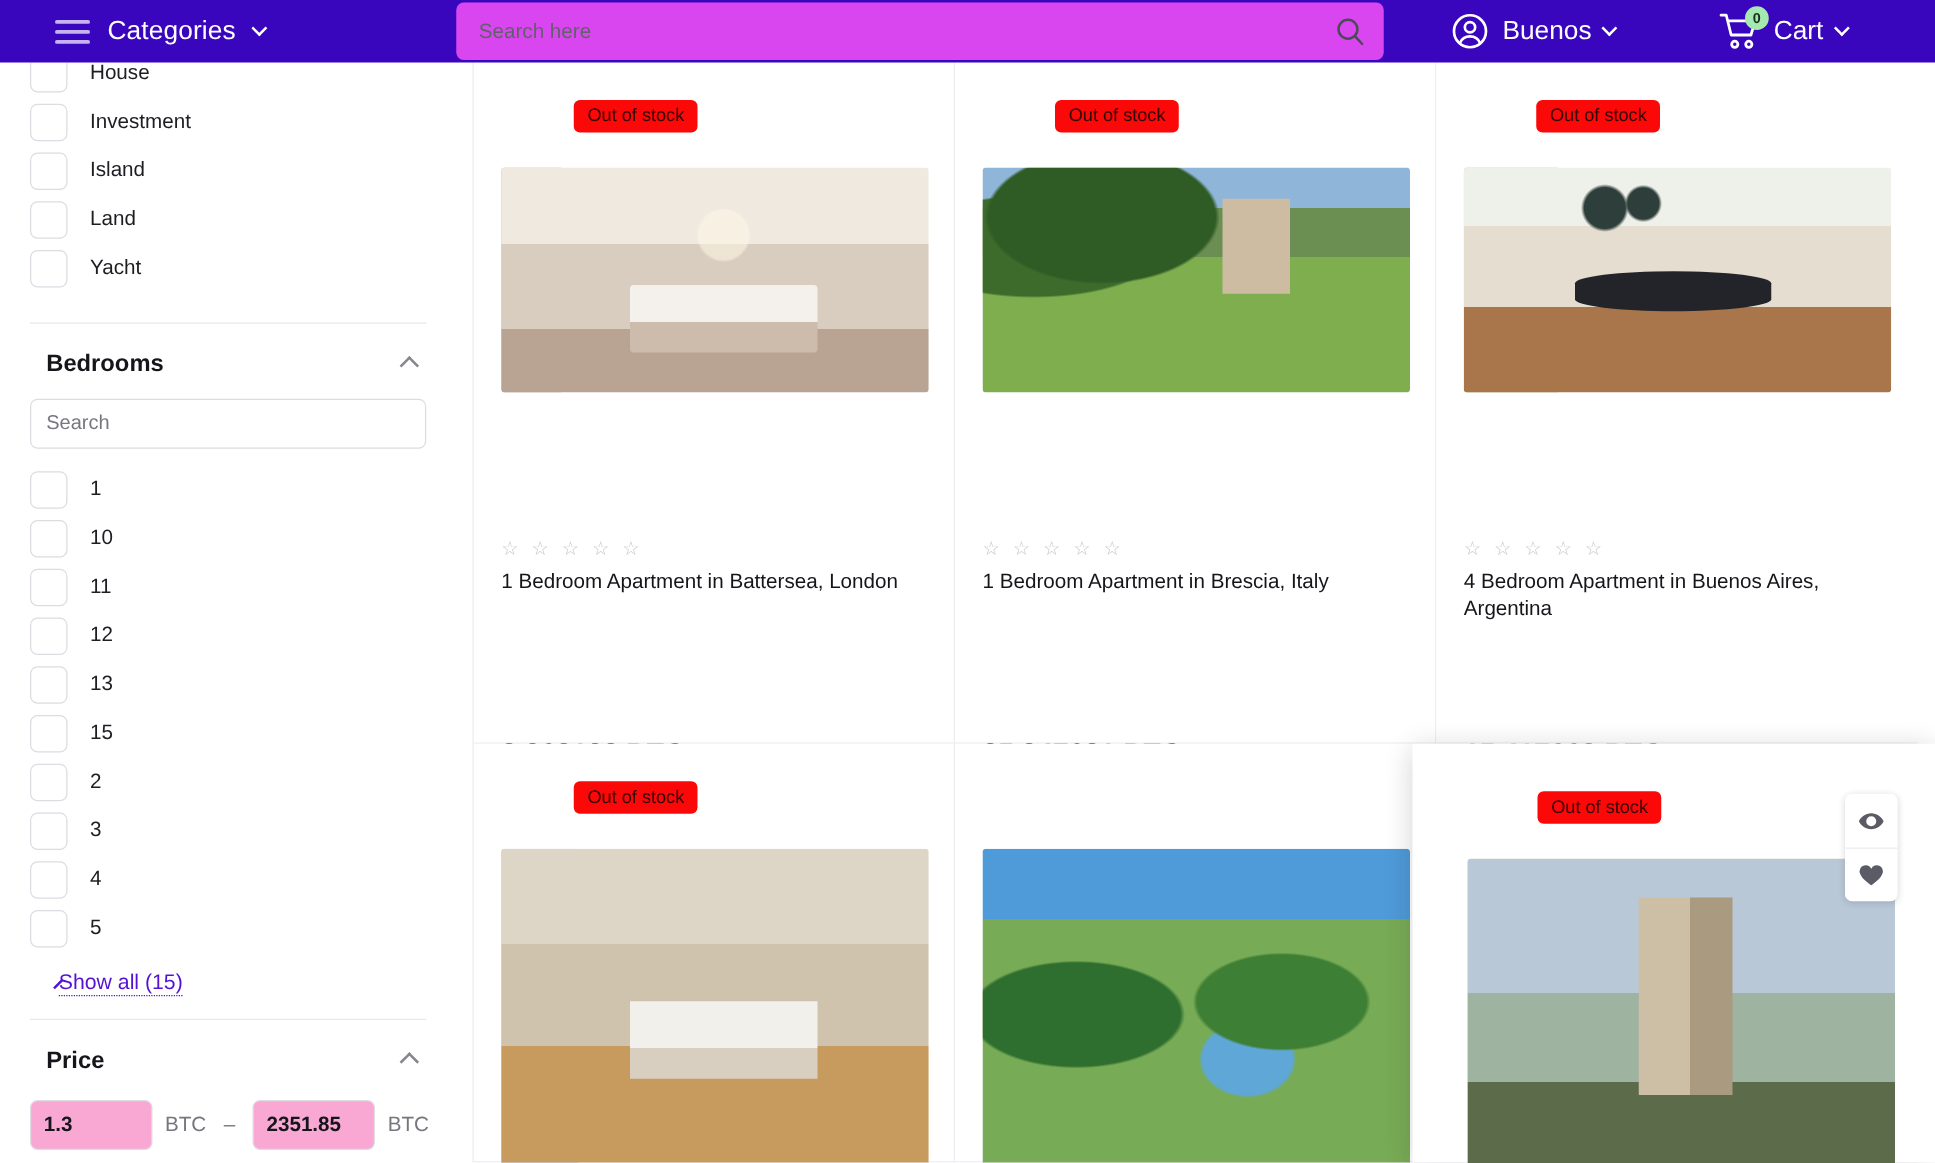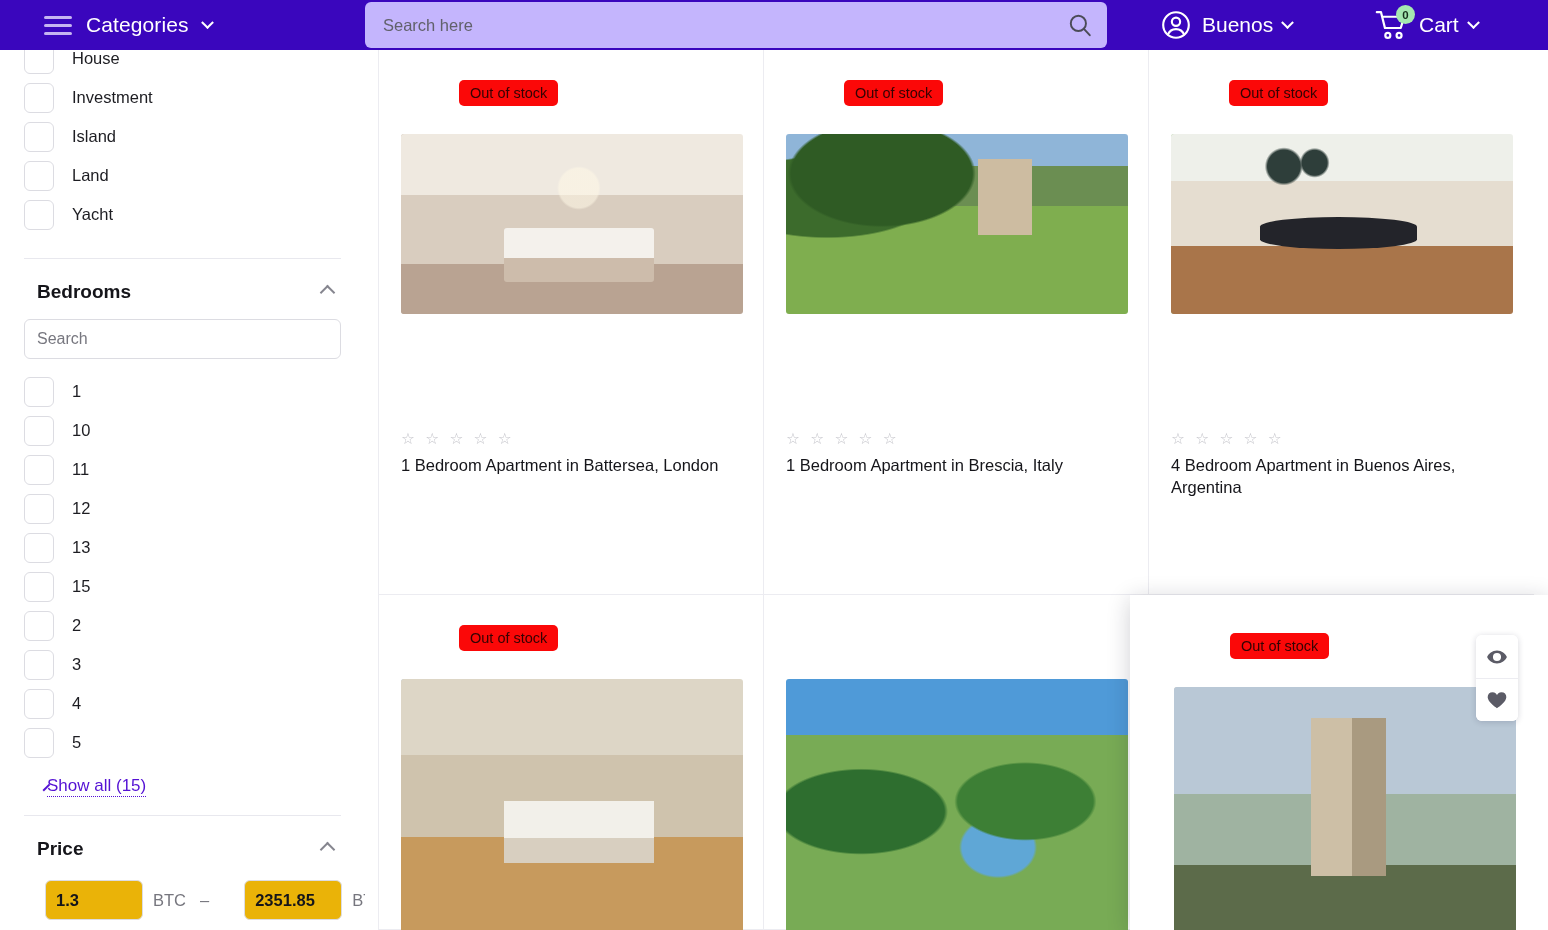--- a/index.html
+++ b/index.html
@@ -25,21 +25,21 @@
   .burger { display: flex; flex-direction: column; gap: 5px; width: 28px; }
   .burger i { display: block; height: 3px; width: 28px; background: #C6B4F2; border-radius: 2px; }
   .cat-label { color: #ffffff; font-size: 21px; font-weight: 400; letter-spacing: .1px; }
   .chev-d {
     width: 9px; height: 9px; border-right: 2px solid #ffffff; border-bottom: 2px solid #ffffff;
     transform: rotate(45deg) translate(-2px,-2px); display: inline-block;
   }
   .search-wrap {
     position: absolute; left: 365px; top: 2px;
     width: 742px; height: 46px;
-    background: #c4b5fd; border-radius: 6px;
+    background: #d946ef; border-radius: 6px;
     display: flex; align-items: center;
   }
   .search-input {
     flex: 1; border: 0; outline: 0; background: transparent;
     font-size: 16.5px; font-family: "Liberation Sans", sans-serif;
     color: #3b3b45; padding: 0 14px 0 18px;
   }
   .search-input::placeholder { color: #61616b; }
   .search-icon-btn {
     width: 54px; height: 46px; display: flex; align-items: center; justify-content: center;
@@ -110,22 +110,22 @@
     padding: 14px 0 0 14px;
   }
   .show-all span { border-bottom: 1px dotted #5411D4; }
   .chev-small {
     width: 9px; height: 9px; border-right: 2px solid #5411D4; border-bottom: 2px solid #5411D4;
     transform: rotate(45deg) translateY(-2px);
   }
   .price-row { display: flex; align-items: center; gap: 10px; margin-top: 4px; }
   .price-input {
     width: 98px; height: 40px; border: 1px solid #dcdce2; border-radius: 6px;
-    background: #eab308; font-size: 16.5px; font-weight: 700; color: #15151a;
-    padding: 0 10px; outline: 0; font-family: "Liberation Sans", sans-serif; margin-left: 21px;
+    background: #f9a8d4; font-size: 16.5px; font-weight: 700; color: #15151a;
+    padding: 0 10px; outline: 0; font-family: "Liberation Sans", sans-serif;
   }
   .price-unit { font-size: 16.5px; color: #76767e; }
   .price-dash { font-size: 16.5px; color: #76767e; margin: 0 4px; }
 
   
   .grid {
     position: absolute; left: 378px; top: 50px;
     width: 1170px; height: 880px;
     border-left: 1px solid #ececf1;
     overflow: hidden;

